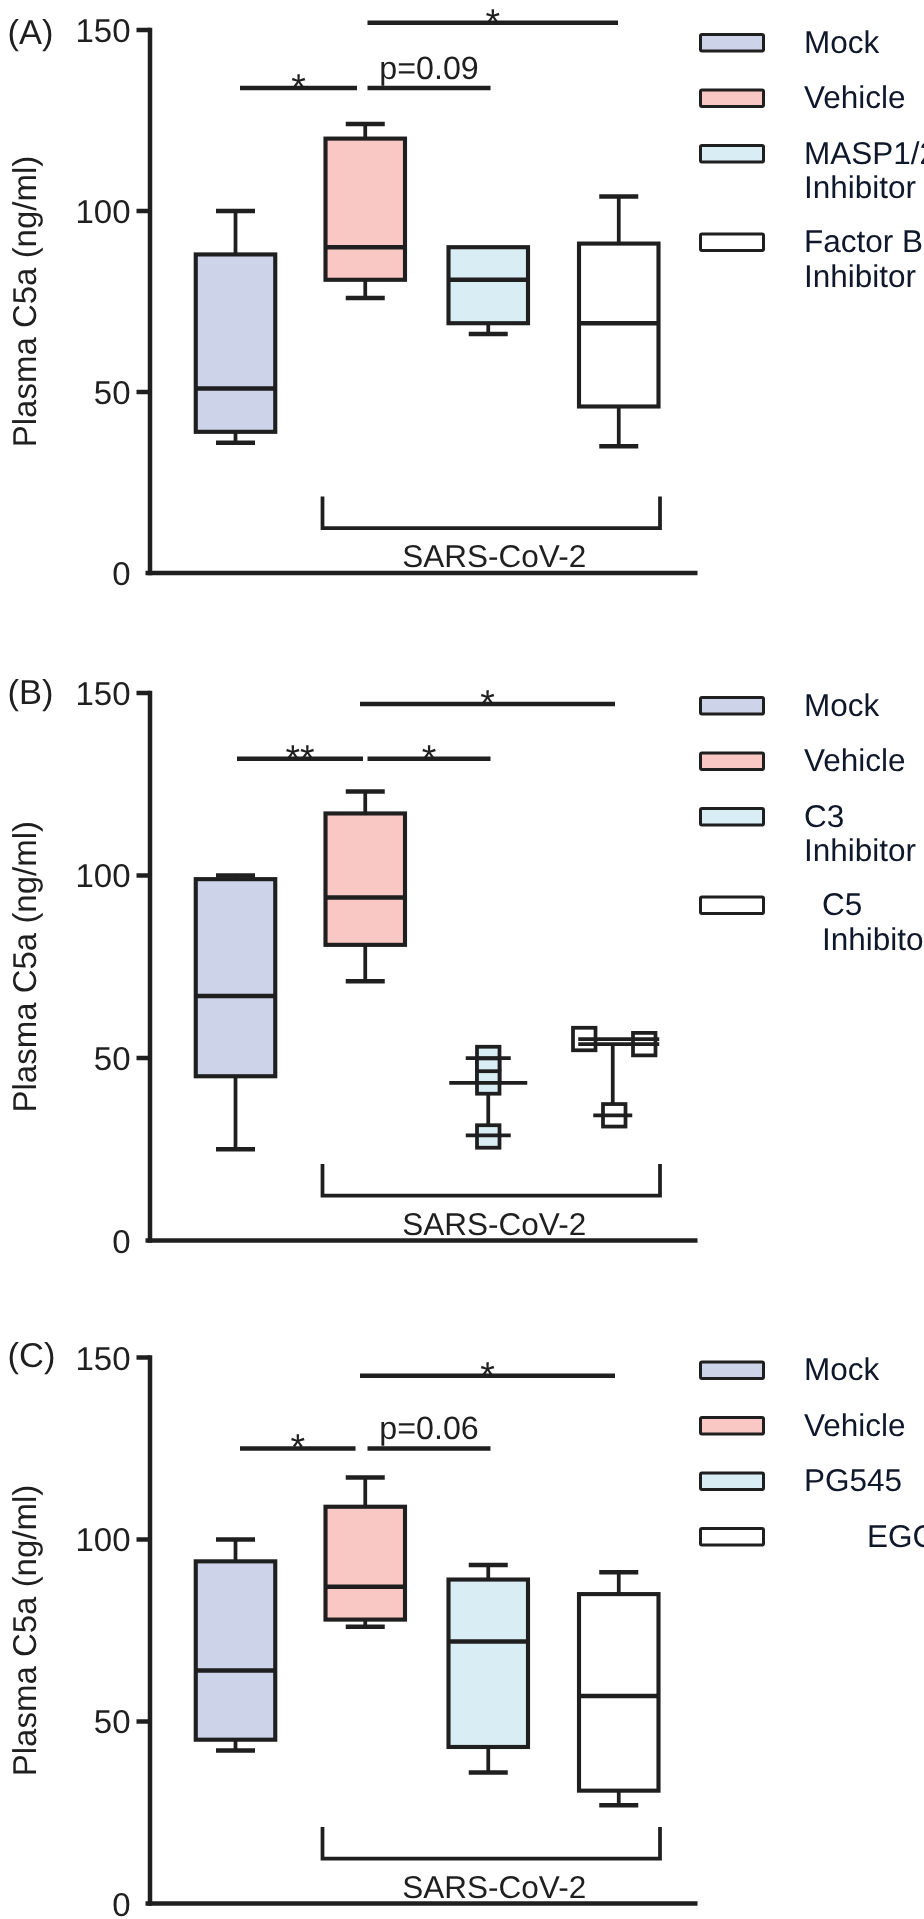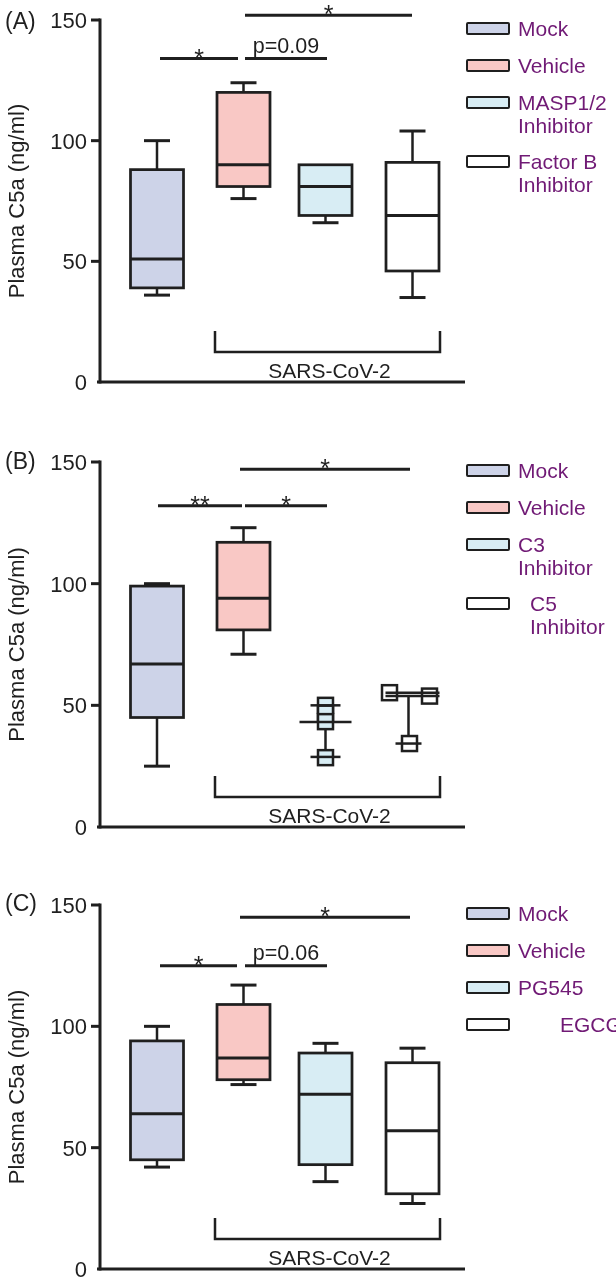--- a/index.html
+++ b/index.html
@@ -3,21 +3,21 @@
 <meta charset="utf-8">
 <style>
   html,body{margin:0;padding:0;background:#fff;}
   .figure{position:relative;width:616px;height:1279px;background:#fff;
           font-family:"Liberation Sans","DejaVu Sans",sans-serif;color:#1f1f1f;overflow:hidden;}
   svg.plot{position:absolute;left:0;display:block;}
   .panel-label{position:absolute;left:5px;font-size:23px;color:#1f1f1f;}
   .legend{position:absolute;left:466px;width:150px;height:1px;}
   .legend-row{position:absolute;left:0;display:flex;align-items:flex-start;}
   .swatch{width:40px;height:9px;border:2.5px solid #1f1f1f;border-radius:2px;margin-top:5px;flex:none;}
-  .legend-label{margin-left:8px;font-size:21px;line-height:23px;white-space:pre-line;color:#701a75;}
+  .legend-label{margin-left:26px;font-size:21px;line-height:23px;white-space:pre-line;color:#0f172a;}
 </style>
 </head>
 <body>
 
 <div class="figure">
   <svg class="plot" id="plot0" width="616" height="430" style="top:0">
       <line x1="100" y1="18.5" x2="100" y2="383.5" stroke="#1f1f1f" stroke-width="3"></line>
       <line x1="97" y1="382" x2="465" y2="382" stroke="#1f1f1f" stroke-width="3"></line>
       <text x="87" y="390" text-anchor="end" font-size="22" fill="#1f1f1f">0</text>
       <line x1="91" y1="261.3333333333333" x2="100" y2="261.3333333333333" stroke="#1f1f1f" stroke-width="3"></line>

